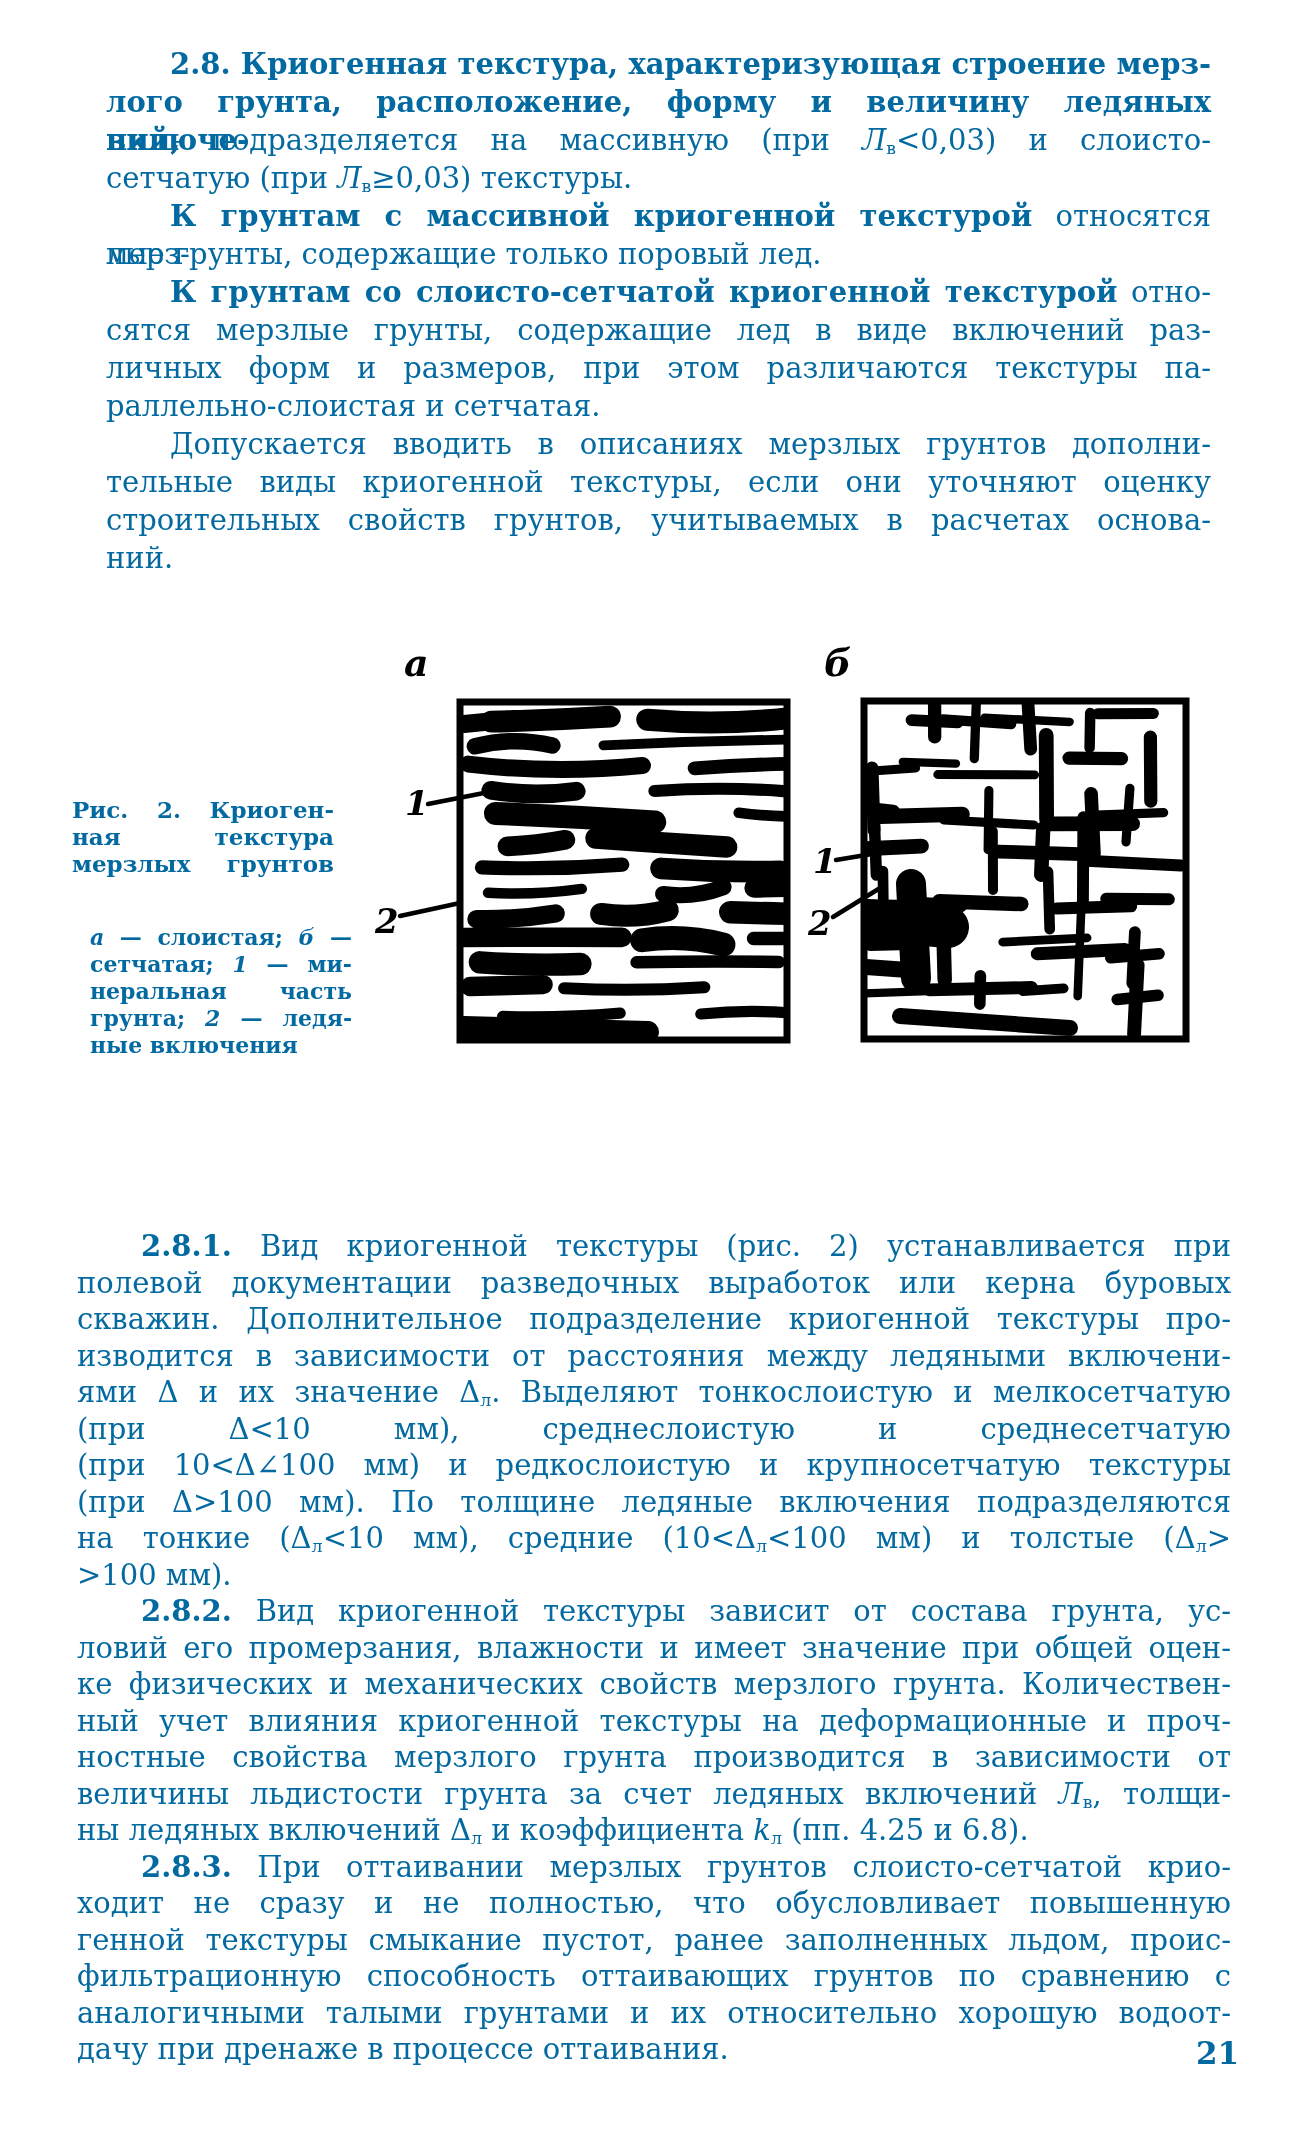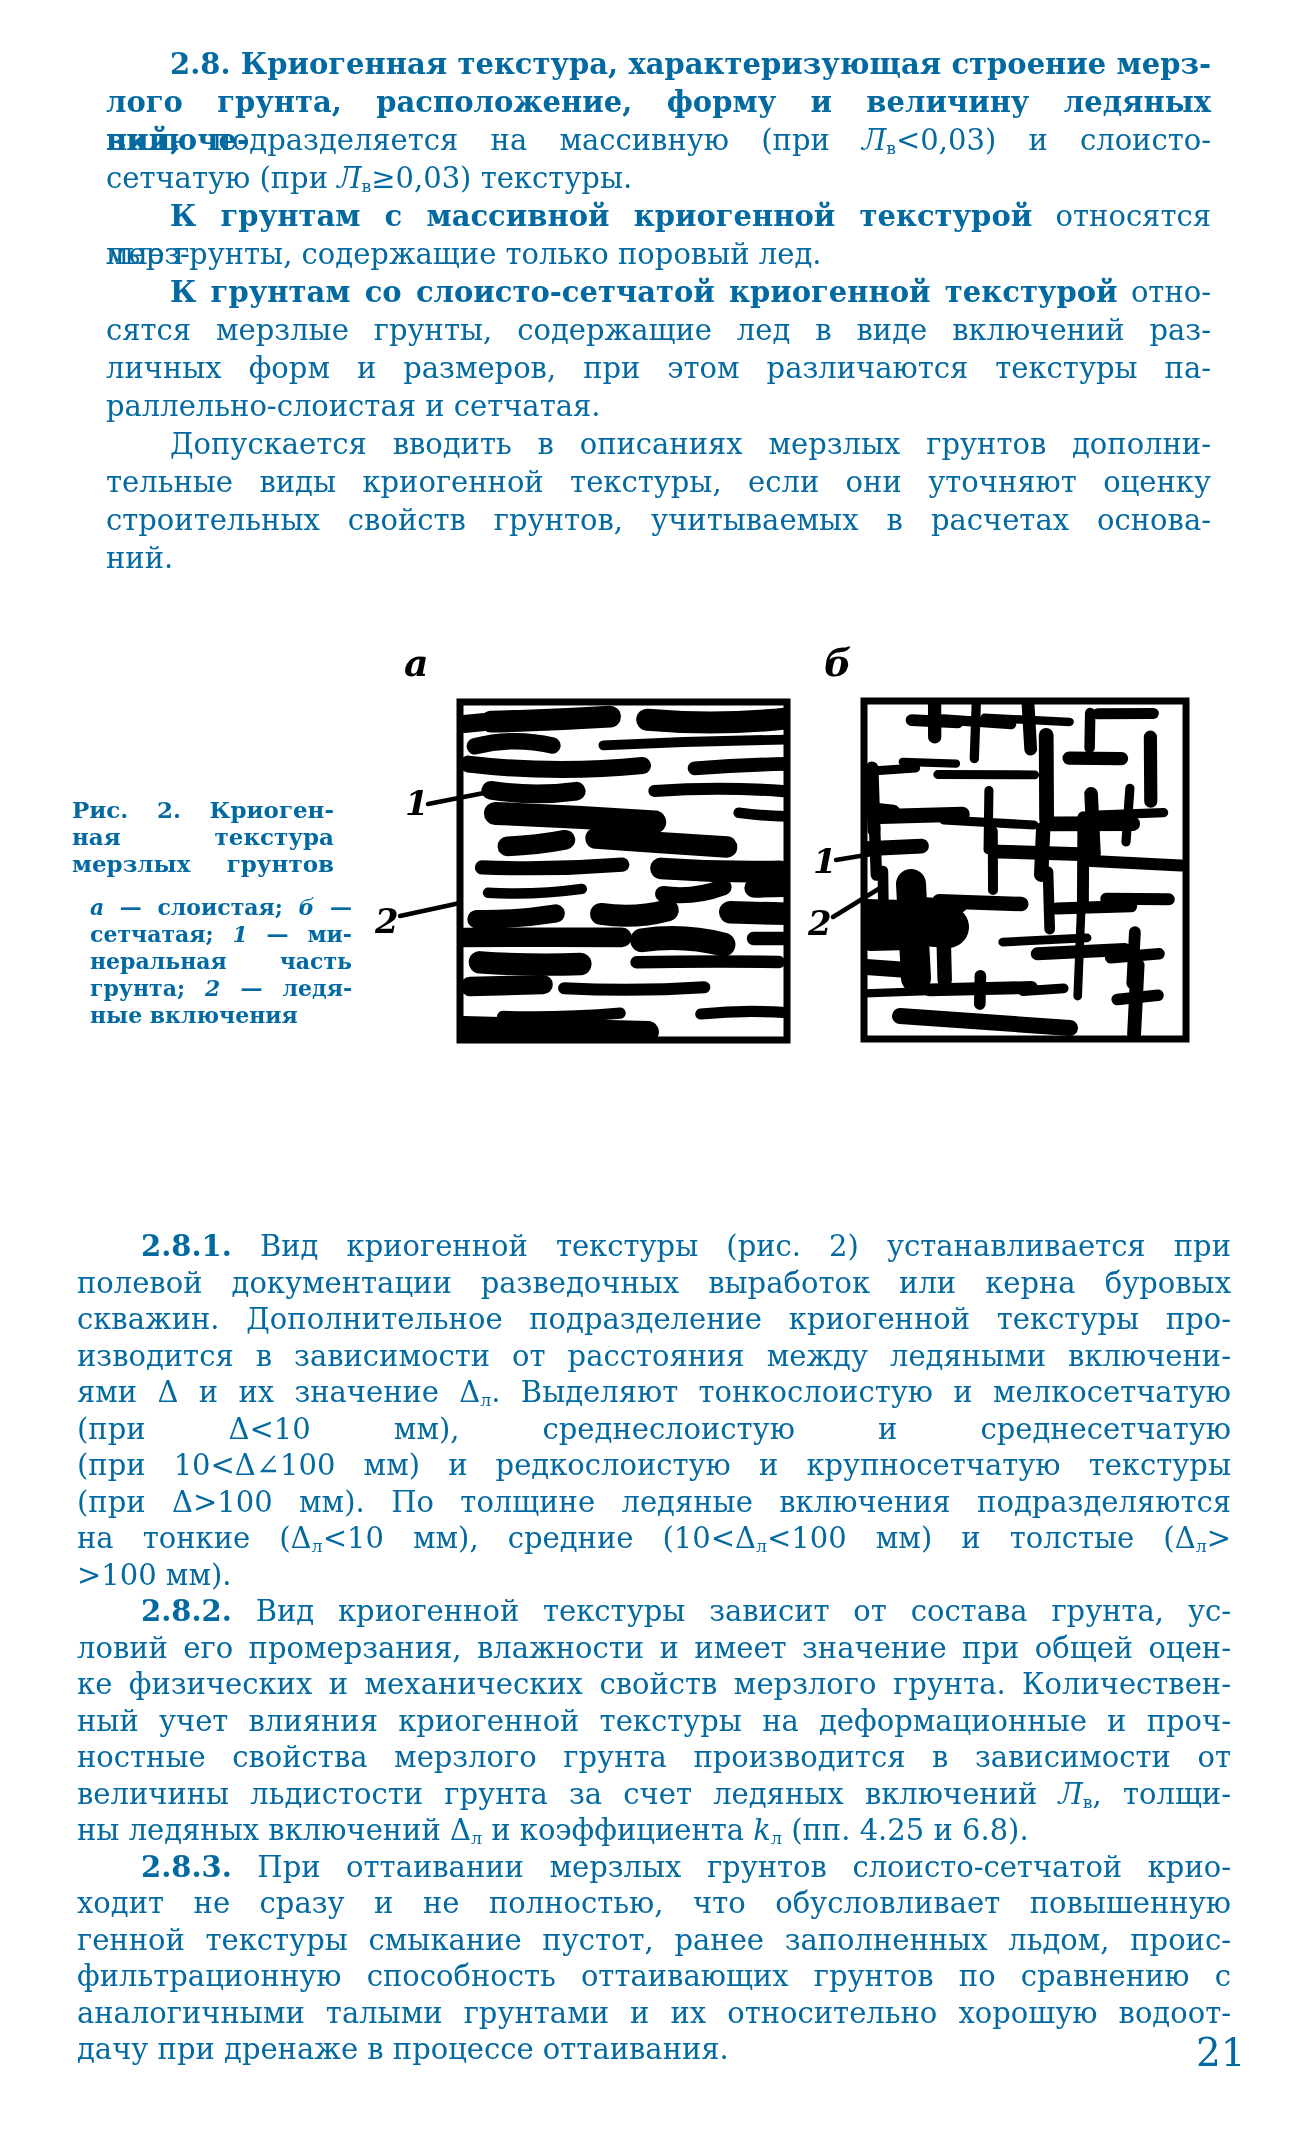--- a/index.html
+++ b/index.html
@@ -15,24 +15,24 @@
   }
   .textcol .line.first{text-indent:64px;}
   .textcol .line.last{text-align-last:left;}
   .textcol.jall .line.last{text-align-last:justify;}
   .b{font-weight:bold;}
   .i{font-style:italic;}
   .sub{font-size:0.6em;vertical-align:-0.25em;}
   #block-top{left:106px;top:45px;width:1105px;--lh:38px;--fs:29px;}
   #block-bottom{left:77px;top:1199px;width:1154px;margin-top:29px;--lh:36.5px;--fs:29px;}
   #caption-title{left:72px;top:796px;width:262px;--lh:27px;--fs:23px;}
-  #caption-legend{left:90px;top:894px;width:262px;--lh:27px;--fs:22px;}
+  #caption-legend{left:90px;top:924px;width:262px;--lh:27px;--fs:22px;}
   #page-number{
     position:absolute;left:1196px;top:2036px;width:60px;
-    font-size:39px;font-weight:normal;text-align:left;line-height:34px;
+    font-size:31px;font-weight:bold;text-align:left;line-height:34px;
   }
   #figure-svg{position:absolute;left:60px;top:618px;}
   .figlabel{font-family:"DejaVu Serif","Liberation Serif",serif;font-style:italic;font-weight:bold;}
 </style>
 </head>
 <body>
 
 <div class="page">
 
   <div class="textcol" id="block-top" style="--lh: 38px;">

